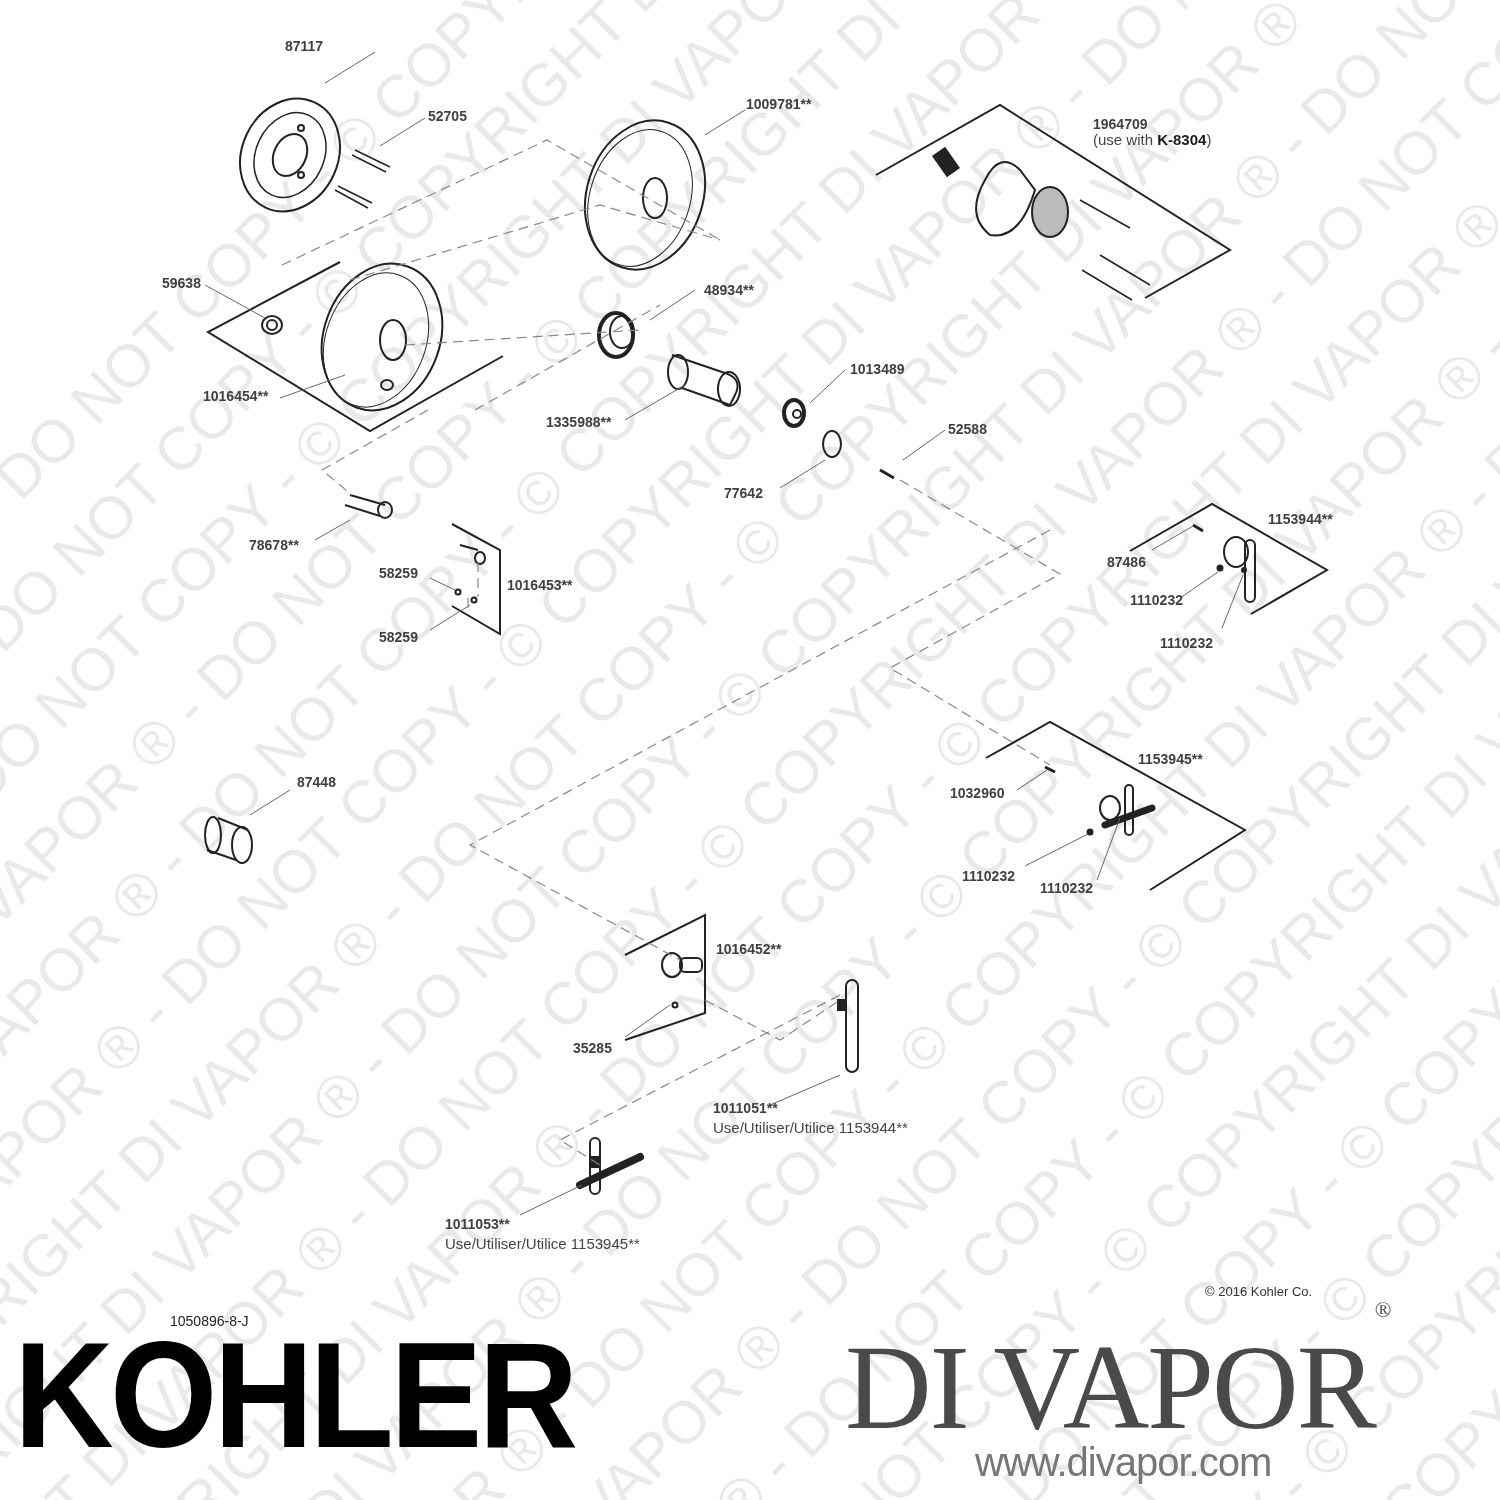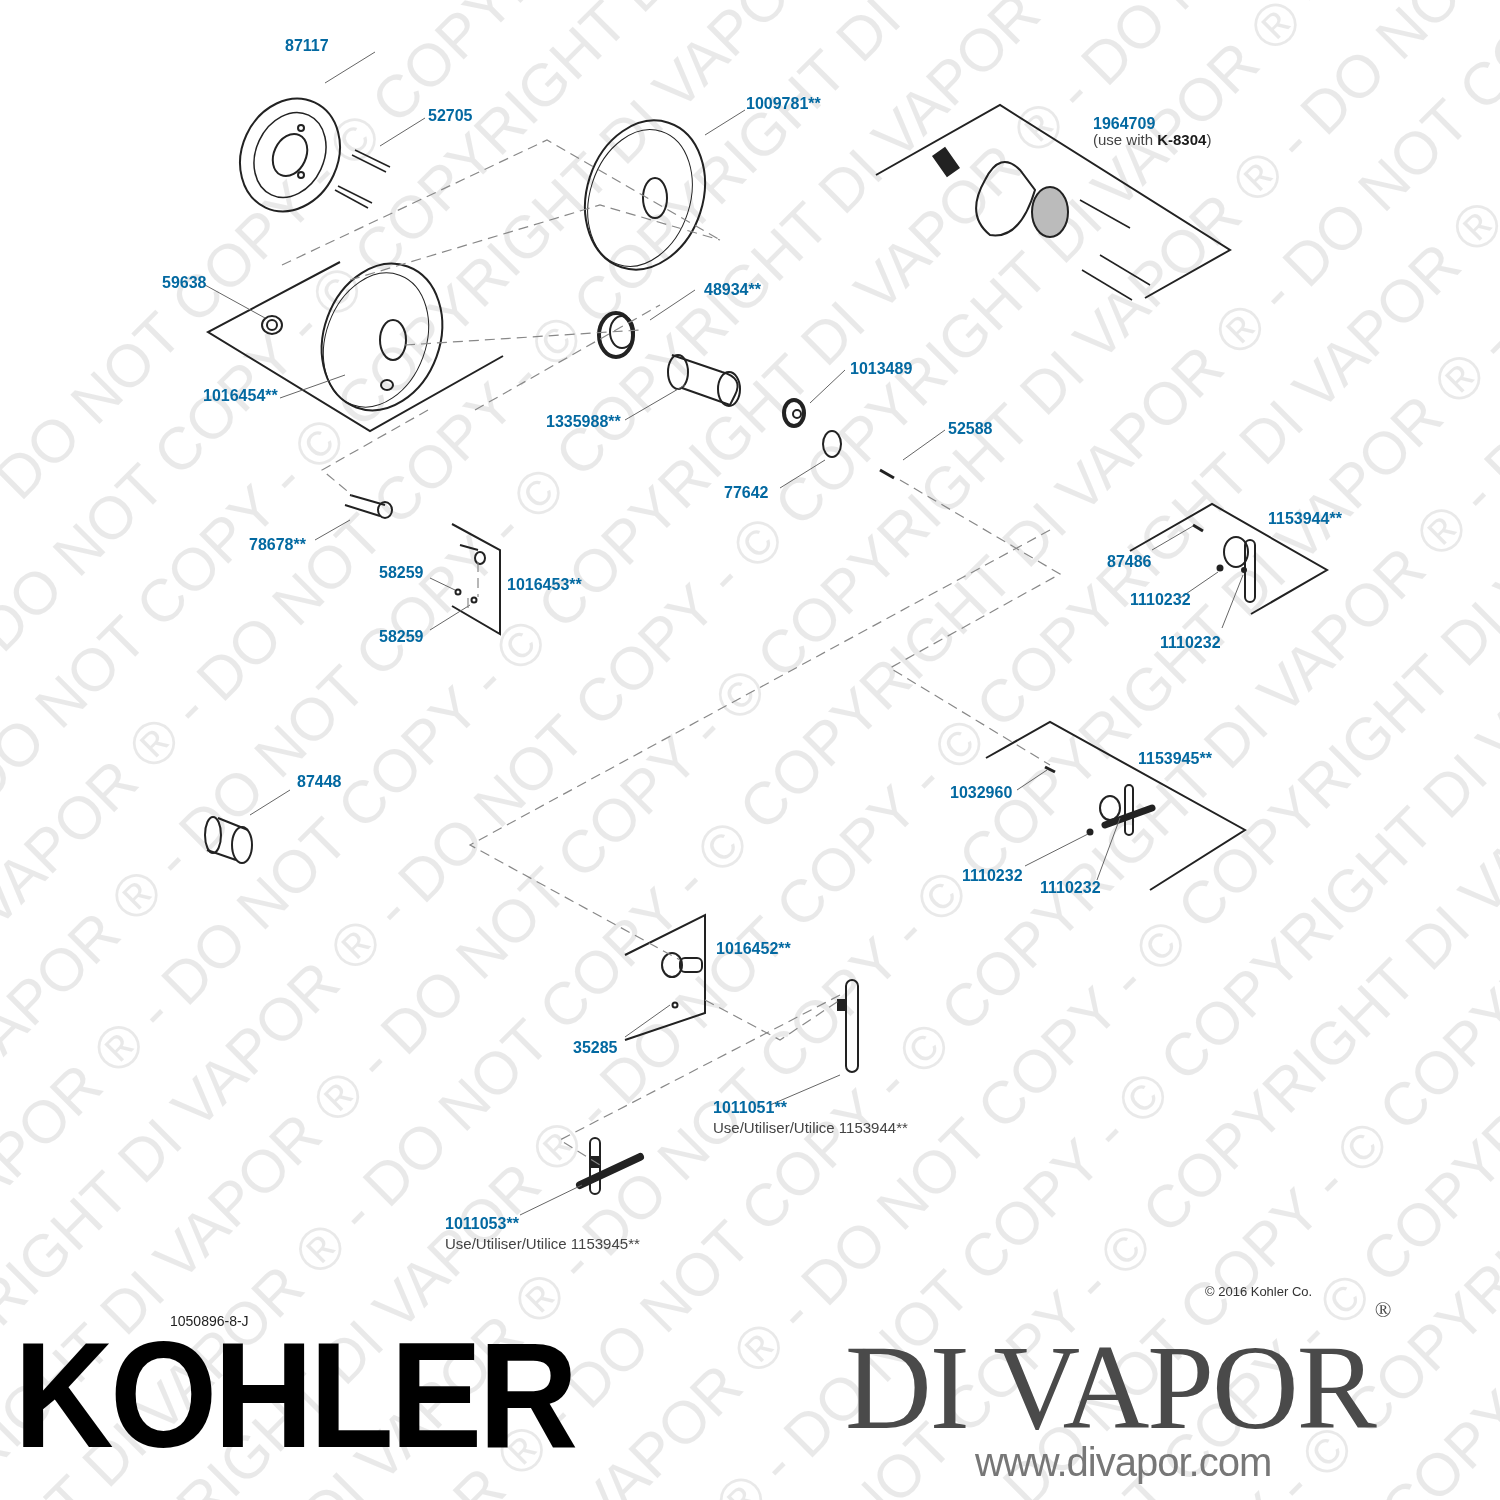--- a/index.html
+++ b/index.html
@@ -1,18 +1,18 @@
 <!DOCTYPE html>
 <html><head>
 <meta charset="utf-8">
 <style>
   html, body { margin:0; padding:0; background:#ffffff; }
   body { width:1500px; height:1500px; position:relative; overflow:hidden; font-family:"Liberation Sans", sans-serif; }
   #diagram { position:absolute; left:0; top:0; width:1500px; height:1500px; }
-  .lbl { position:absolute; font-family:"Liberation Sans", sans-serif; font-weight:bold; font-size:16px; color:#0369a1; white-space:nowrap; line-height:16px; }
+  .lbl { position:absolute; font-family:"Liberation Sans", sans-serif; font-weight:bold; font-size:14px; color:#404040; white-space:nowrap; line-height:16px; }
   .note { position:absolute; font-family:"Liberation Sans", sans-serif; font-size:15px; color:#444; white-space:nowrap; line-height:15px; }
   .note b { color:#1a1a1a; }
   .doc-id { position:absolute; left:170px; top:1284px; font-size:14px; color:#222; font-family:"Liberation Sans", sans-serif;margin-top:29px; }
   .copyright { position:absolute; left:1205px; top:1284px; font-size:13px; color:#333; font-family:"Liberation Sans", sans-serif; }
   .kohler { position:absolute; left:14px; top:1320px; font-family:"Liberation Sans", sans-serif; font-weight:900; font-size:150px; letter-spacing:-4px; color:#000; line-height:150px; transform:scaleX(0.92); transform-origin:left top; }
   .divapor { position:absolute; left:845px; top:1320px; font-family:"Liberation Serif", serif; font-size:120px; color:#4a4a4a; line-height:120px; letter-spacing:-2px; }
   .divapor sup { font-size:22px; position:relative; top:-70px; letter-spacing:0; }
   .divapor-url { position:absolute; left:975px; top:1440px; font-family:"Liberation Sans", sans-serif; font-size:40px; color:#777; letter-spacing:-1px; }
   .wm { position:absolute; left:-300px; top:0; width:2200px; height:1800px; pointer-events:none; transform:rotate(-45deg); transform-origin:center; opacity:0.12; font-family:"Liberation Sans", sans-serif; font-size:60px; color:#555; line-height:95px; white-space:nowrap; }
 </style>

